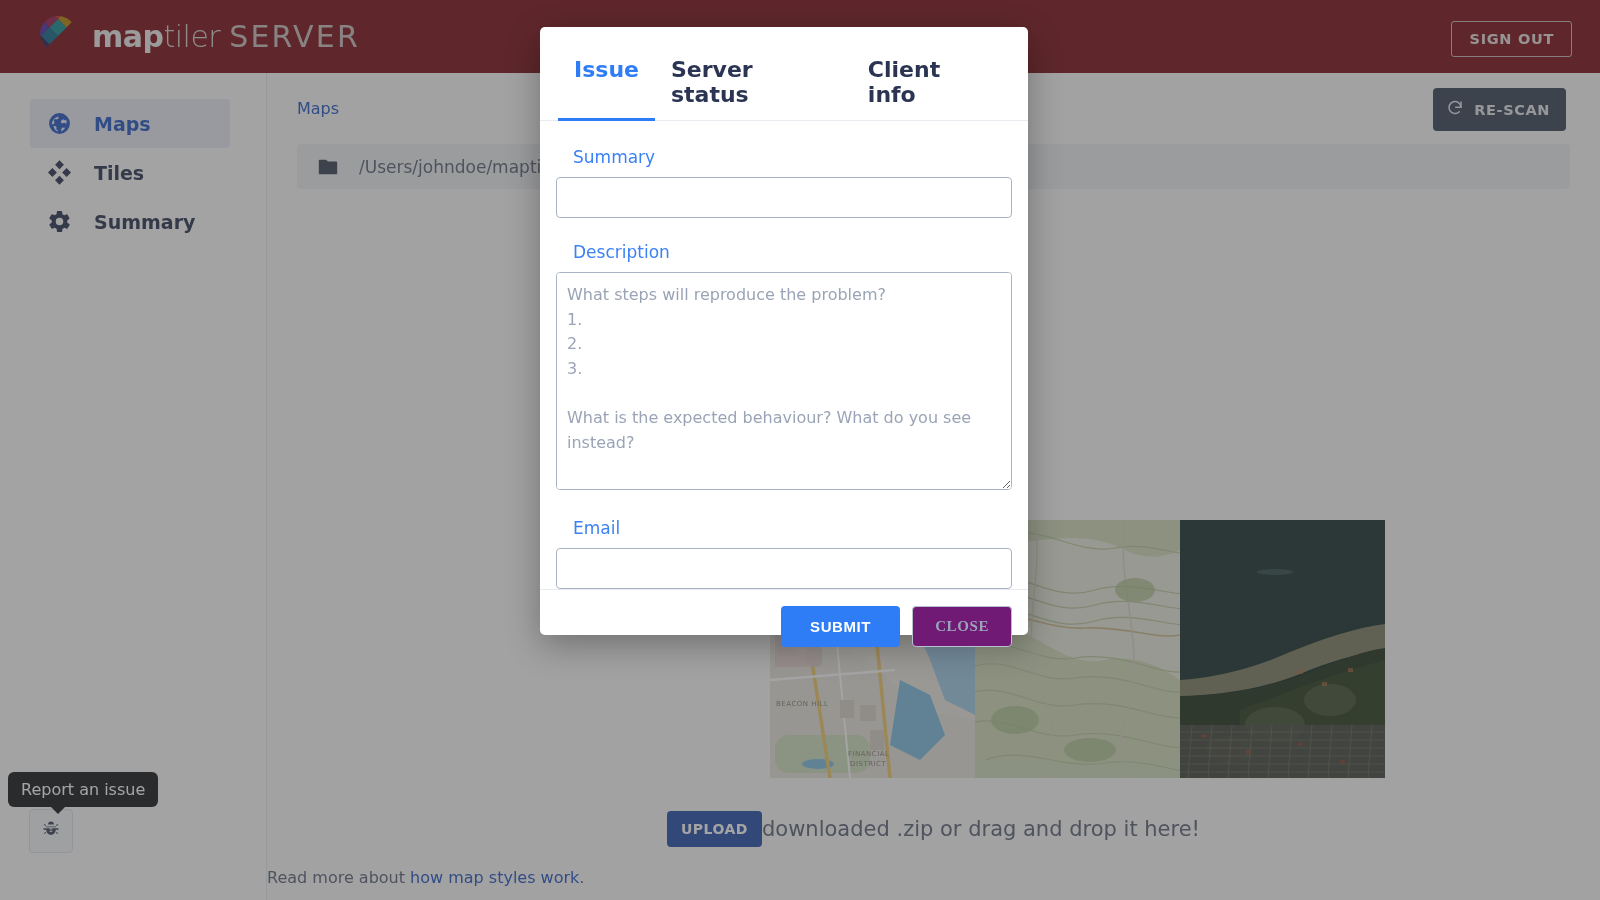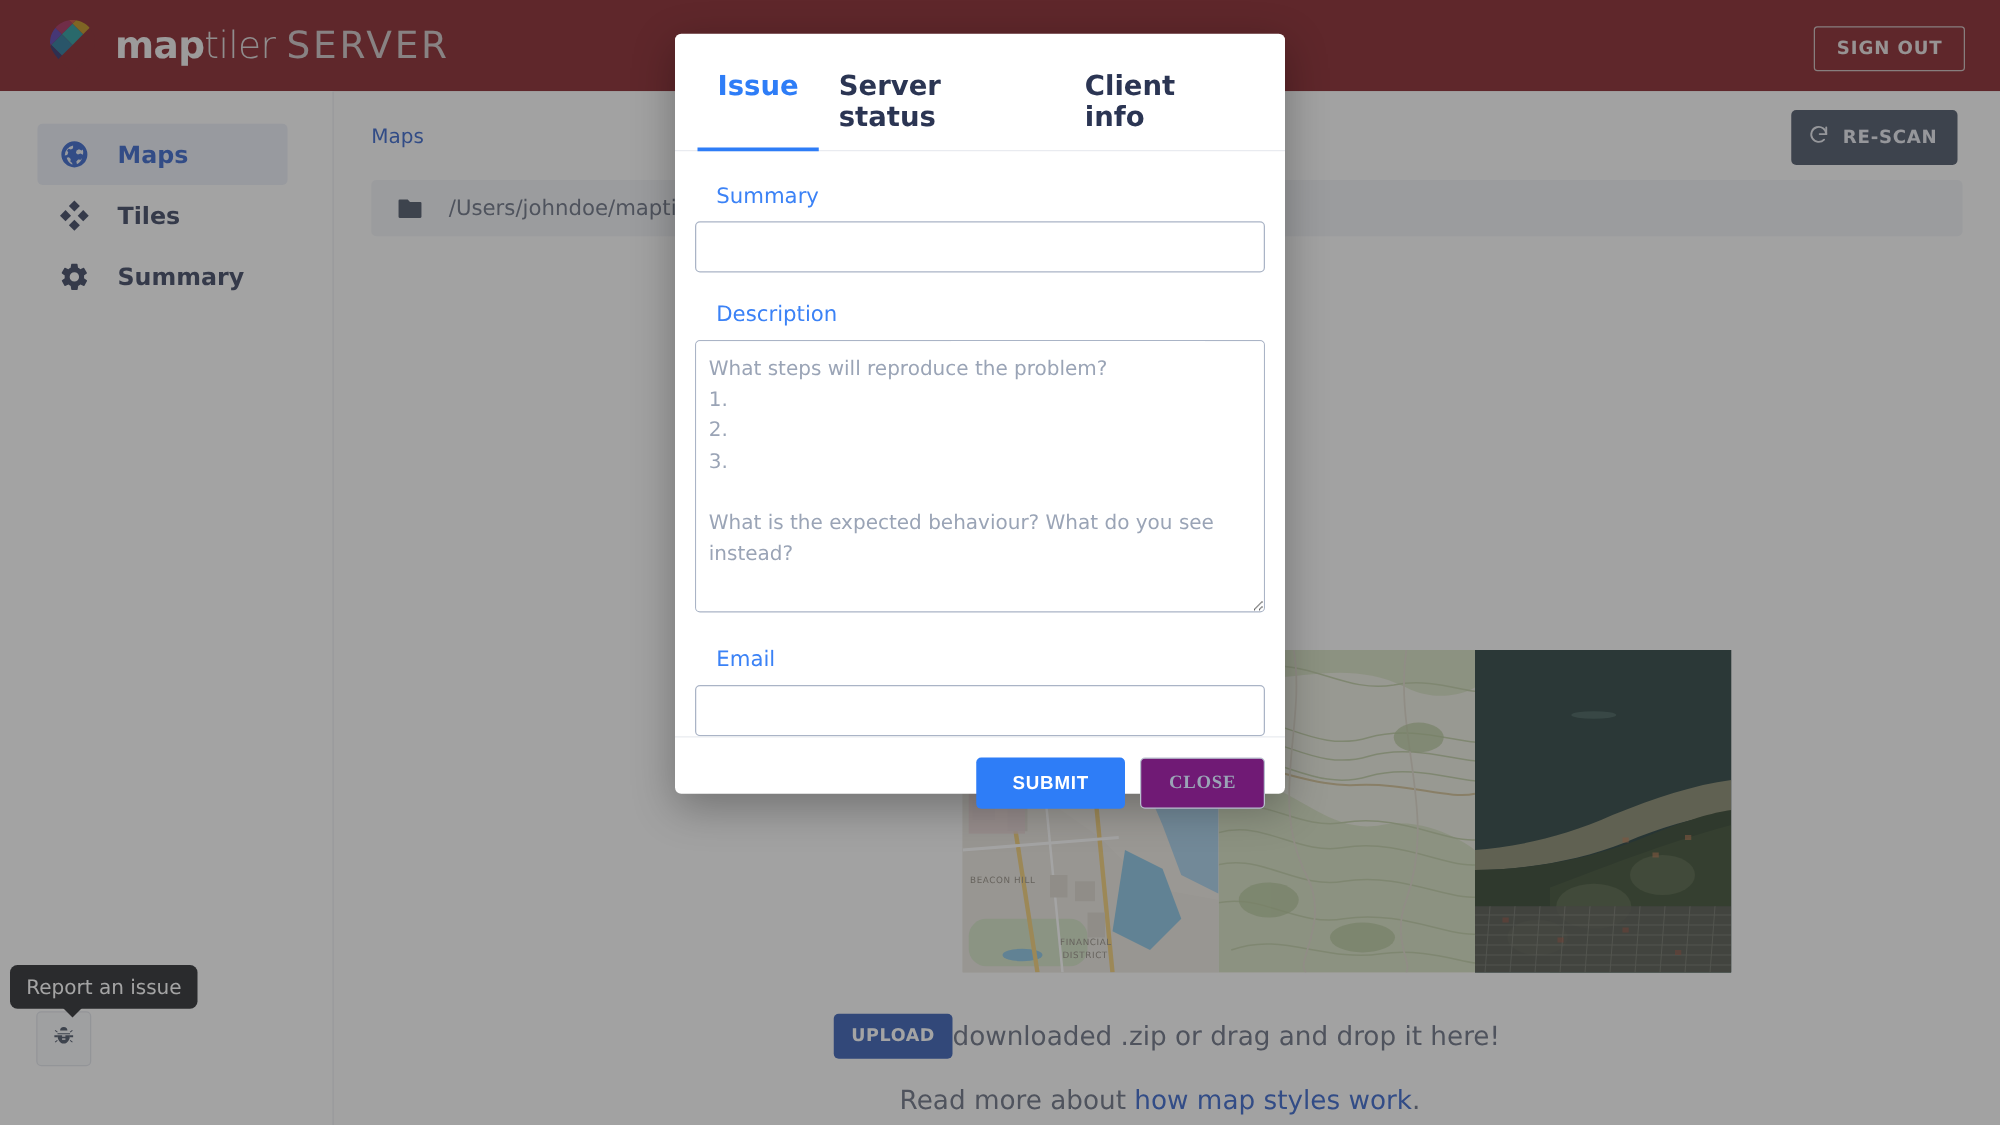--- a/index.html
+++ b/index.html
@@ -71,21 +71,21 @@
   .upload-row {
     position: absolute; left: 0; right: 0; top: 738px;
     display: flex; justify-content: center; align-items: center; 
   }
   .upload-btn {
     background: #2550ad; color: #fff; border: none; border-radius: 4px;
     font-size: 14px; font-weight: 700; letter-spacing: 0.5px; padding: 10px 14px;
     cursor: pointer; font-family: inherit;
   }
   .upload-text { font-size: 21px; color: #5d6578; }
-  .readmore { position: absolute; left: 0; right: 11px; top: 795px; text-align: center; font-size: 21px; color: #5d6578; }
+  .readmore { position: absolute; left: 0; right: 11px; top: 795px; text-align: left; font-size: 16px; color: #5d6578; }
   .readmore a { color: #2557c6; text-decoration: none; cursor: pointer; }
 
   .issue-fab {
     position: absolute; left: 29px; top: 809px; width: 44px; height: 44px;
     border: 1px solid #dfe2e8; border-radius: 4px; background: #f6f7f9;
     display: flex; align-items: center; justify-content: center; cursor: pointer;
   }
   .tooltip {
     position: absolute; left: 8px; top: 772px;
     background: #16181c; color: #fff; border-radius: 6px;

